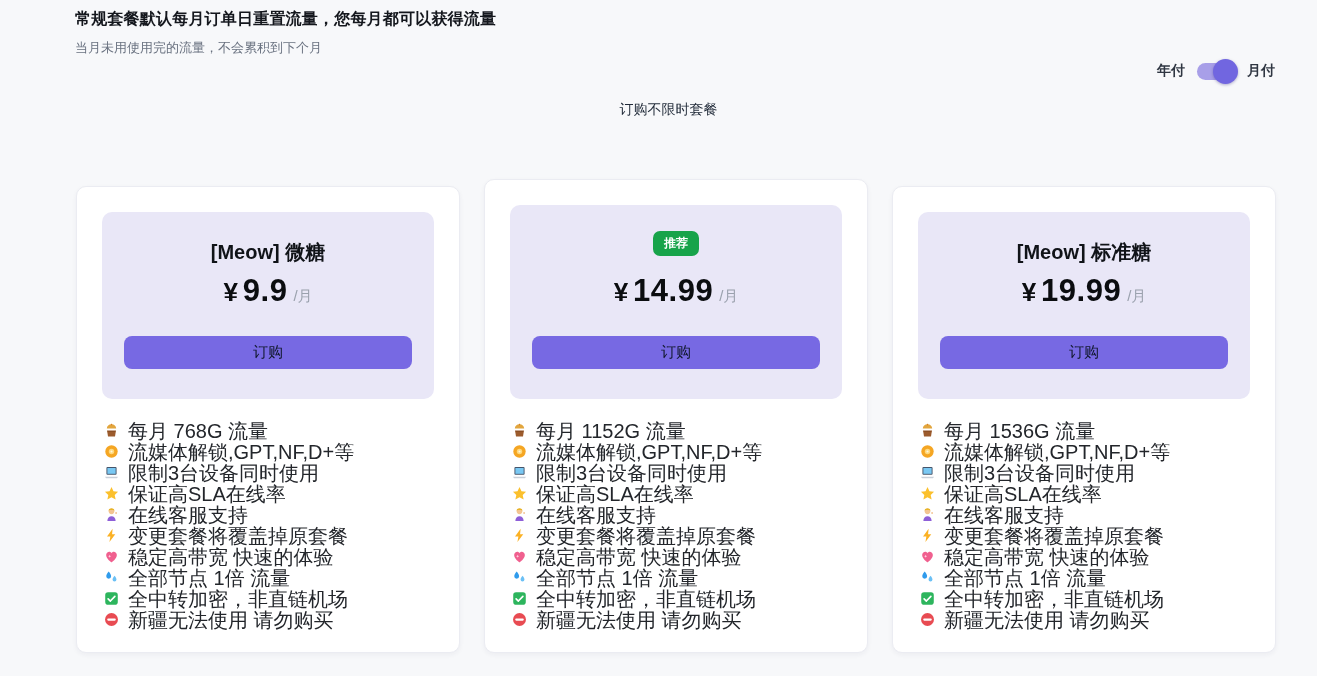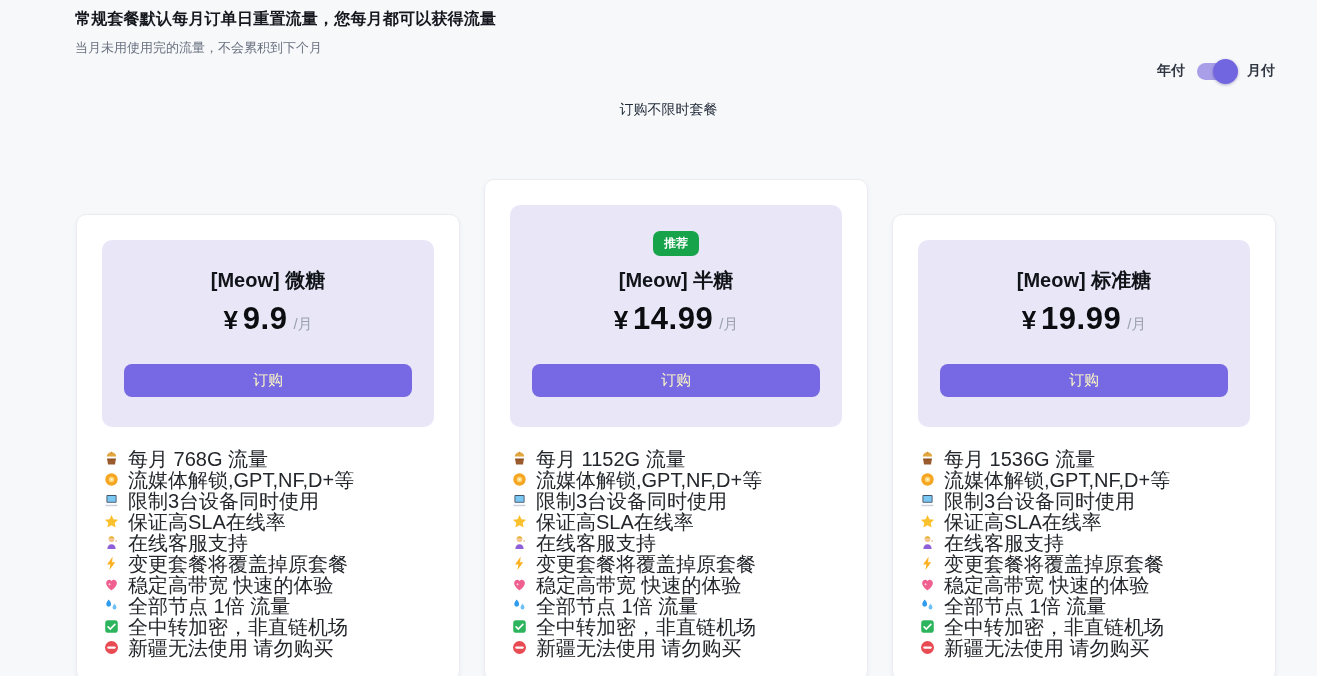--- a/index.html
+++ b/index.html
@@ -26,21 +26,21 @@
   .card{width:384px;box-sizing:border-box;background:#ffffff;border:1px solid #ebecf2;
     border-radius:10px;box-shadow:0 2px 5px rgba(30,30,70,.05);padding:25px;}
   .plan-header{background:#e9e7f7;border-radius:10px;text-align:center;padding:26px 22px 30px;}
   .badge{display:inline-block;background:#17a34a;color:#fff;font-size:12px;font-weight:600;
     padding:4px 11px;border-radius:7px;margin-bottom:10px;}
   .plan-name{font-size:20px;font-weight:bold;color:#101318;line-height:28px;}
   .price-row{margin-top:5px;display:flex;justify-content:center;align-items:baseline;line-height:40px;}
   .yen{font-size:26px;font-weight:bold;color:#0b0d10;margin-right:5px;}
   .amount{font-size:31px;font-weight:bold;color:#0b0d10;letter-spacing:.5px;}
   .period{font-size:15px;color:#9aa1ad;margin-left:6px;}
-  .subscribe-btn{display:block;width:100%;height:33px;margin-top:20px;background:#7769e3;color:#fef9c3;
+  .subscribe-btn{display:block;width:100%;height:33px;margin-top:20px;background:#7769e3;color:#0f172a;
     border:none;border-radius:8px;font-size:15px;cursor:pointer;
     font-family:"Liberation Sans","DejaVu Sans",sans-serif;}
   
   .features{margin-top:24px;display:flex;flex-direction:column;gap:6px;padding:0 2px;}
   .feature{display:flex;align-items:center;gap:9px;font-size:20px;color:#23262b;line-height:14px;}
   .f-icon{width:15px;height:15px;flex:0 0 15px;display:inline-flex;}
   .f-icon svg{width:15px;height:15px;display:block;}
 </style>
 </head>
 <body>
@@ -169,21 +169,20 @@
               </svg>
             </span>
             <span class="f-text">新疆无法使用 请勿购买</span>
           </div>
         </div>
     </div>
 
     <div class="card">
       <div class="plan-header">
         <div><span class="badge">推荐</span></div>
-        <div class="plan-name">[Meow] 半糖</div>
         <div class="price-row">
           <span class="yen">¥</span>
           <span class="amount">14.99</span>
           <span class="period">/月</span>
         </div>
         <button class="subscribe-btn">订购</button>
       </div>
       <div class="features">
           <div class="feature">
             <span class="f-icon">

